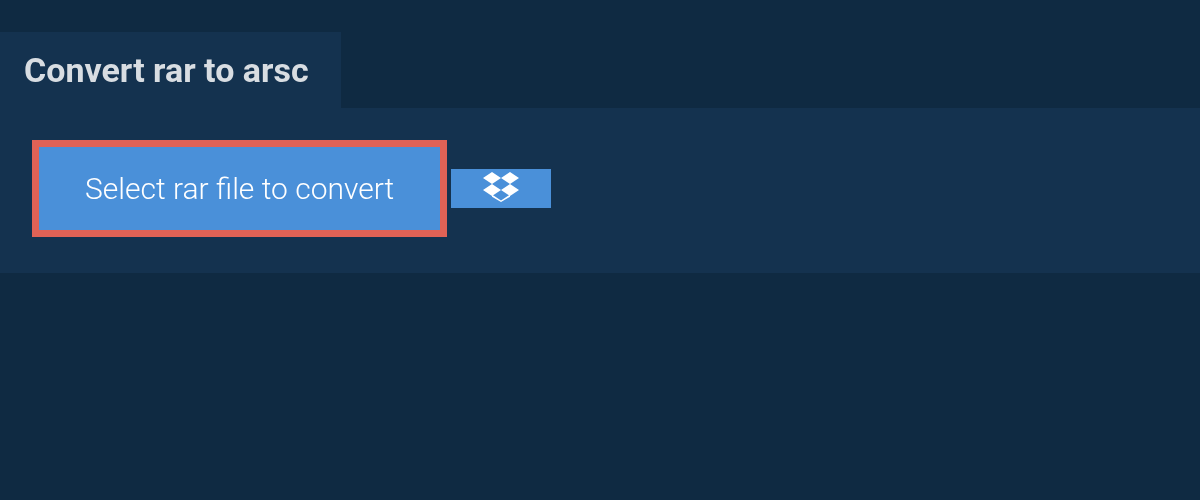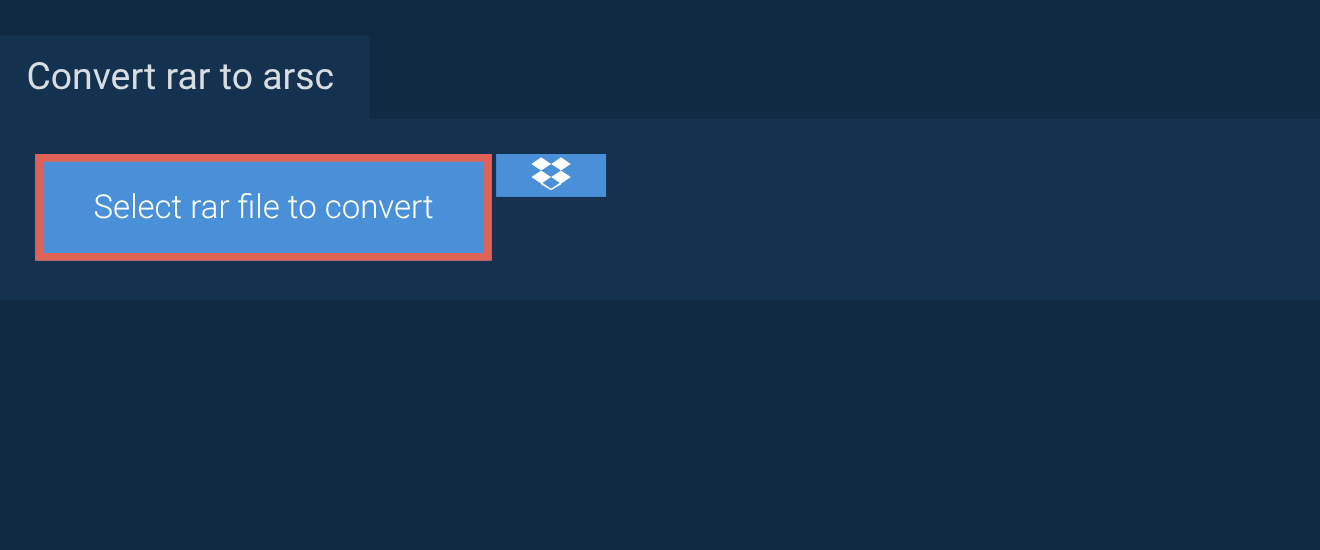--- a/index.html
+++ b/index.html
@@ -17,31 +17,31 @@
     }
     .tab-header {
       display: inline-block;
       background: #14324f;
       padding: 18px 32px 18px 24px;
       margin-top: 32px;
     }
     .tab-title {
       color: #d8dde2;
       font-size: 34px;
-      font-weight: 400;
+      font-weight: 700;
     }
     .content-panel {
       background: #14324f;
       padding: 32px 32px 36px 32px;
       width: 100%;
     }
     .button-row {
       display: flex;
       gap: 4px;
-      align-items: flex-start;
+      align-items: center;
     }
     .select-file-button {
       background: #4a90d9;
       border: 7px solid #e06256;
       color: #ffffff;
       font-size: 30px;
       font-weight: 300;
       padding: 24px 46px;
       cursor: pointer;
       font-family: inherit;

